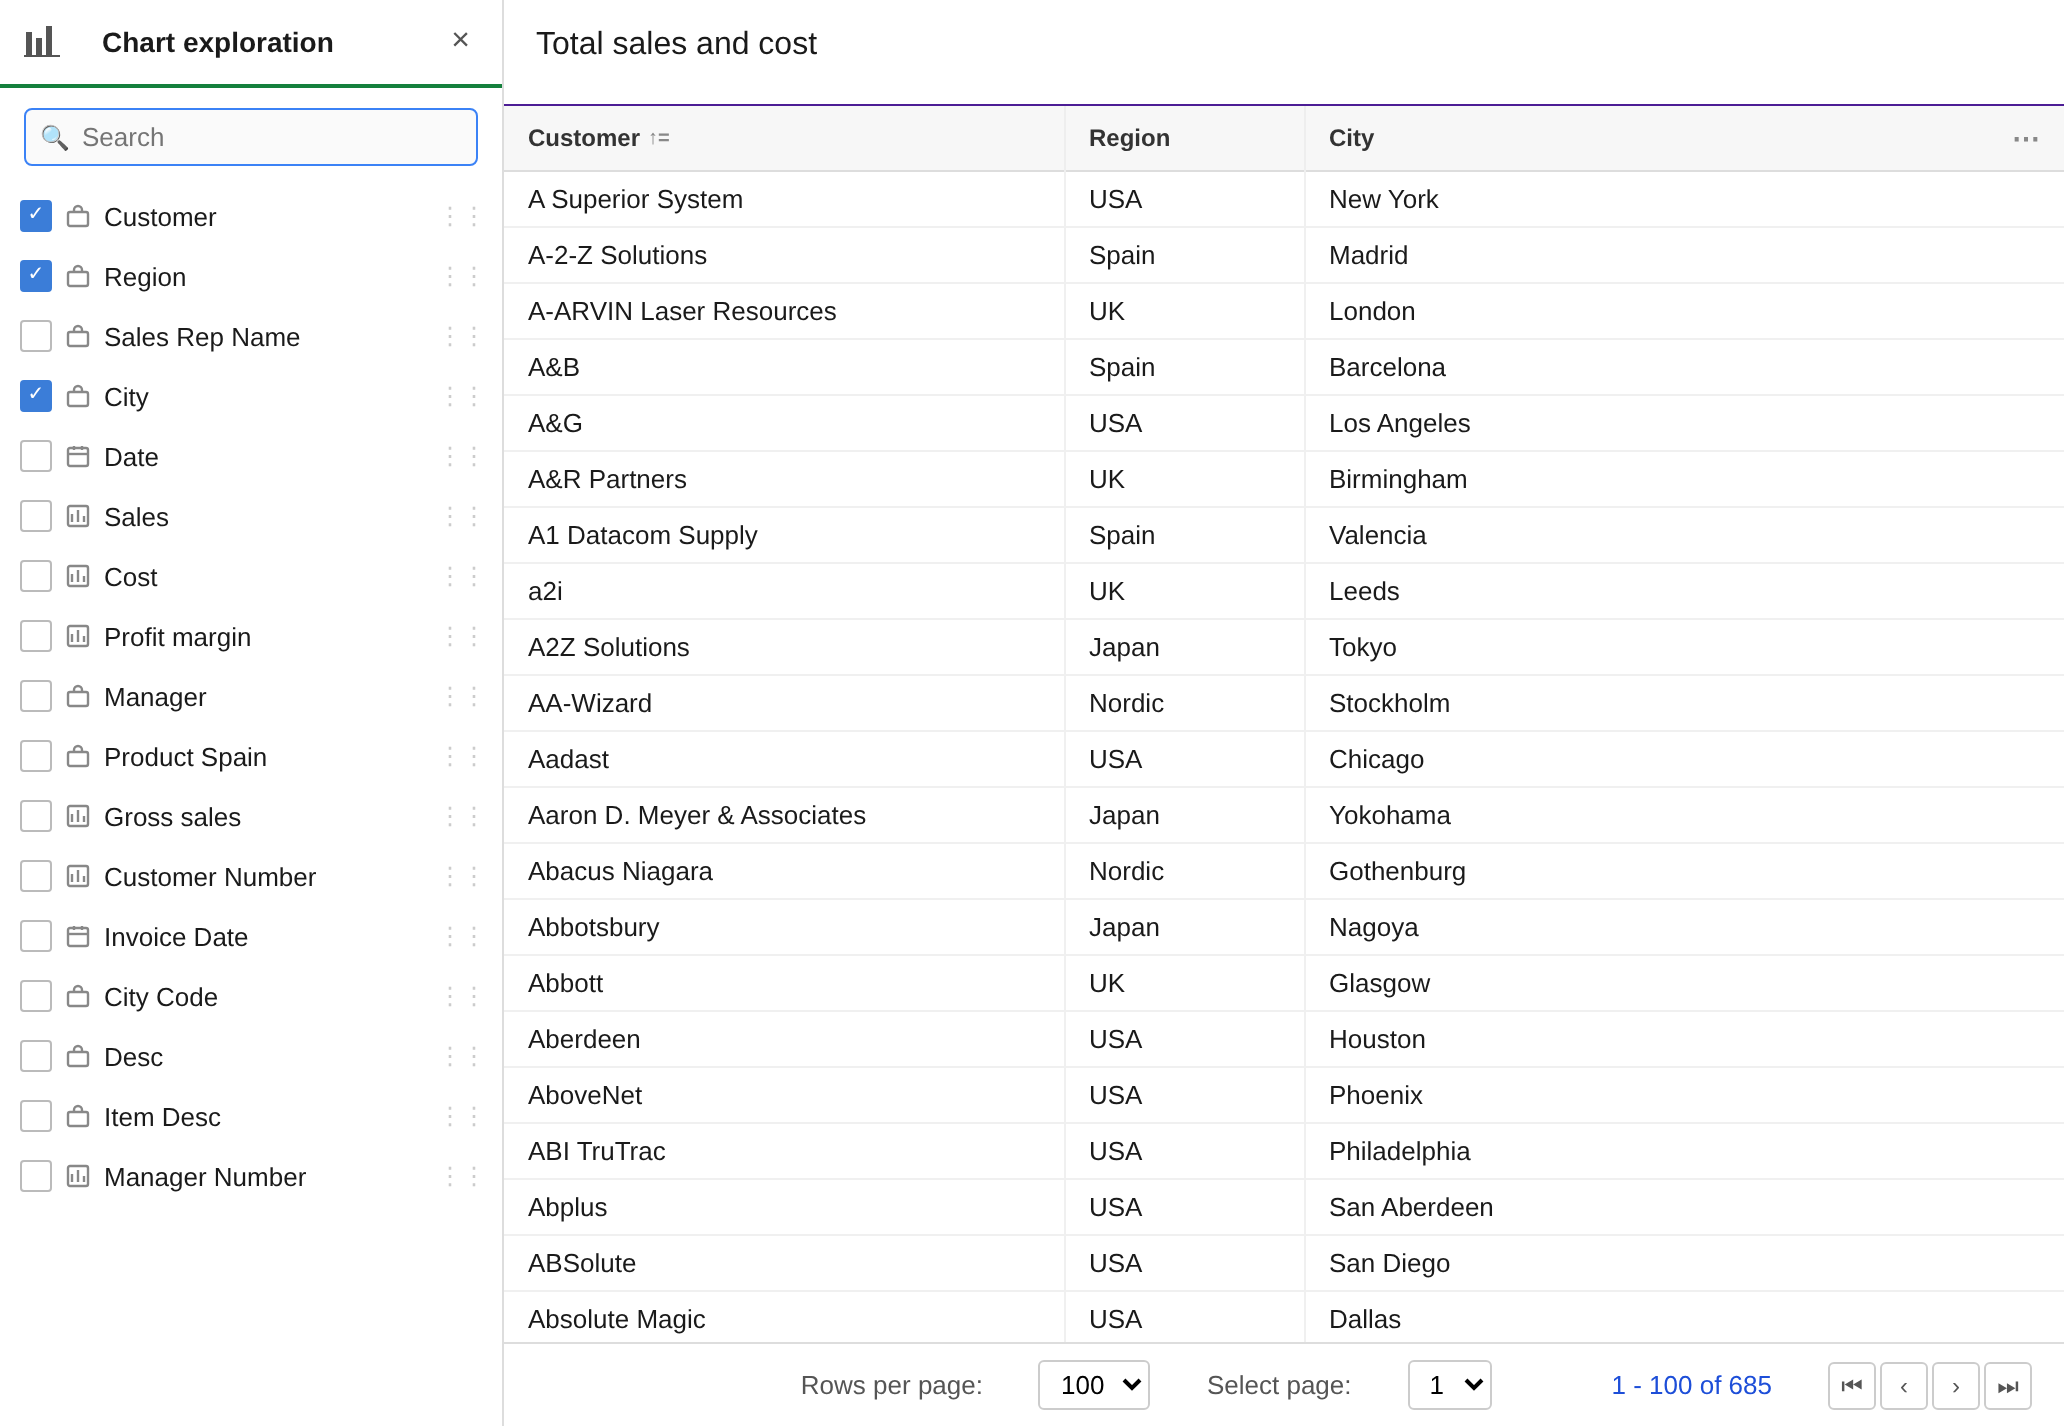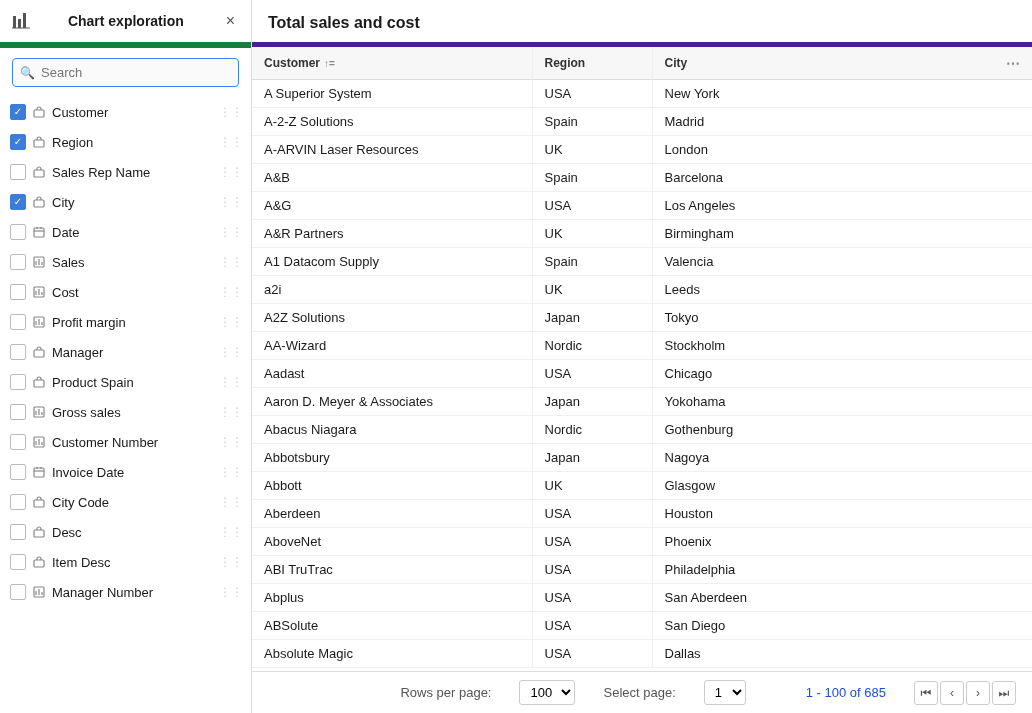--- a/index.html
+++ b/index.html
@@ -20,23 +20,22 @@
       background: #fff;
       border-right: 1px solid #ddd;
       display: flex;
       flex-direction: column;
       height: 100%;
     }
     .sidebar-header {
       display: flex;
       align-items: center;
       padding: 10px 12px;
-      border-bottom: 6px solid #15803d;
+      border-bottom: 2px solid #15803d;
       gap: 21px;
-      text-align: center;
     }
     .sidebar-title {
       font-size: 14px;
       font-weight: 600;
       flex: 1;
       color: #1a1a1a;
     }
     .sidebar-close {
       cursor: pointer;
       color: #555;
@@ -133,24 +132,24 @@
     .main-content {
       flex: 1;
       display: flex;
       flex-direction: column;
       background: #fff;
       height: 100%;
       overflow: hidden;
     }
     .main-title {
       font-size: 16px;
-      font-weight: 700;
+      font-weight: 400;
       color: #1a1a1a;
-      padding: 14px 16px 10px 16px;
-      border-bottom: 5px solid #4c1d95;
+      padding: 14px 16px 20px 16px;
+      border-bottom: 1px solid #4c1d95;
     }
 
     
     .table-container {
       flex: 1;
       overflow-y: auto;
       overflow-x: hidden;
       position: relative;
     }
     .data-table {

